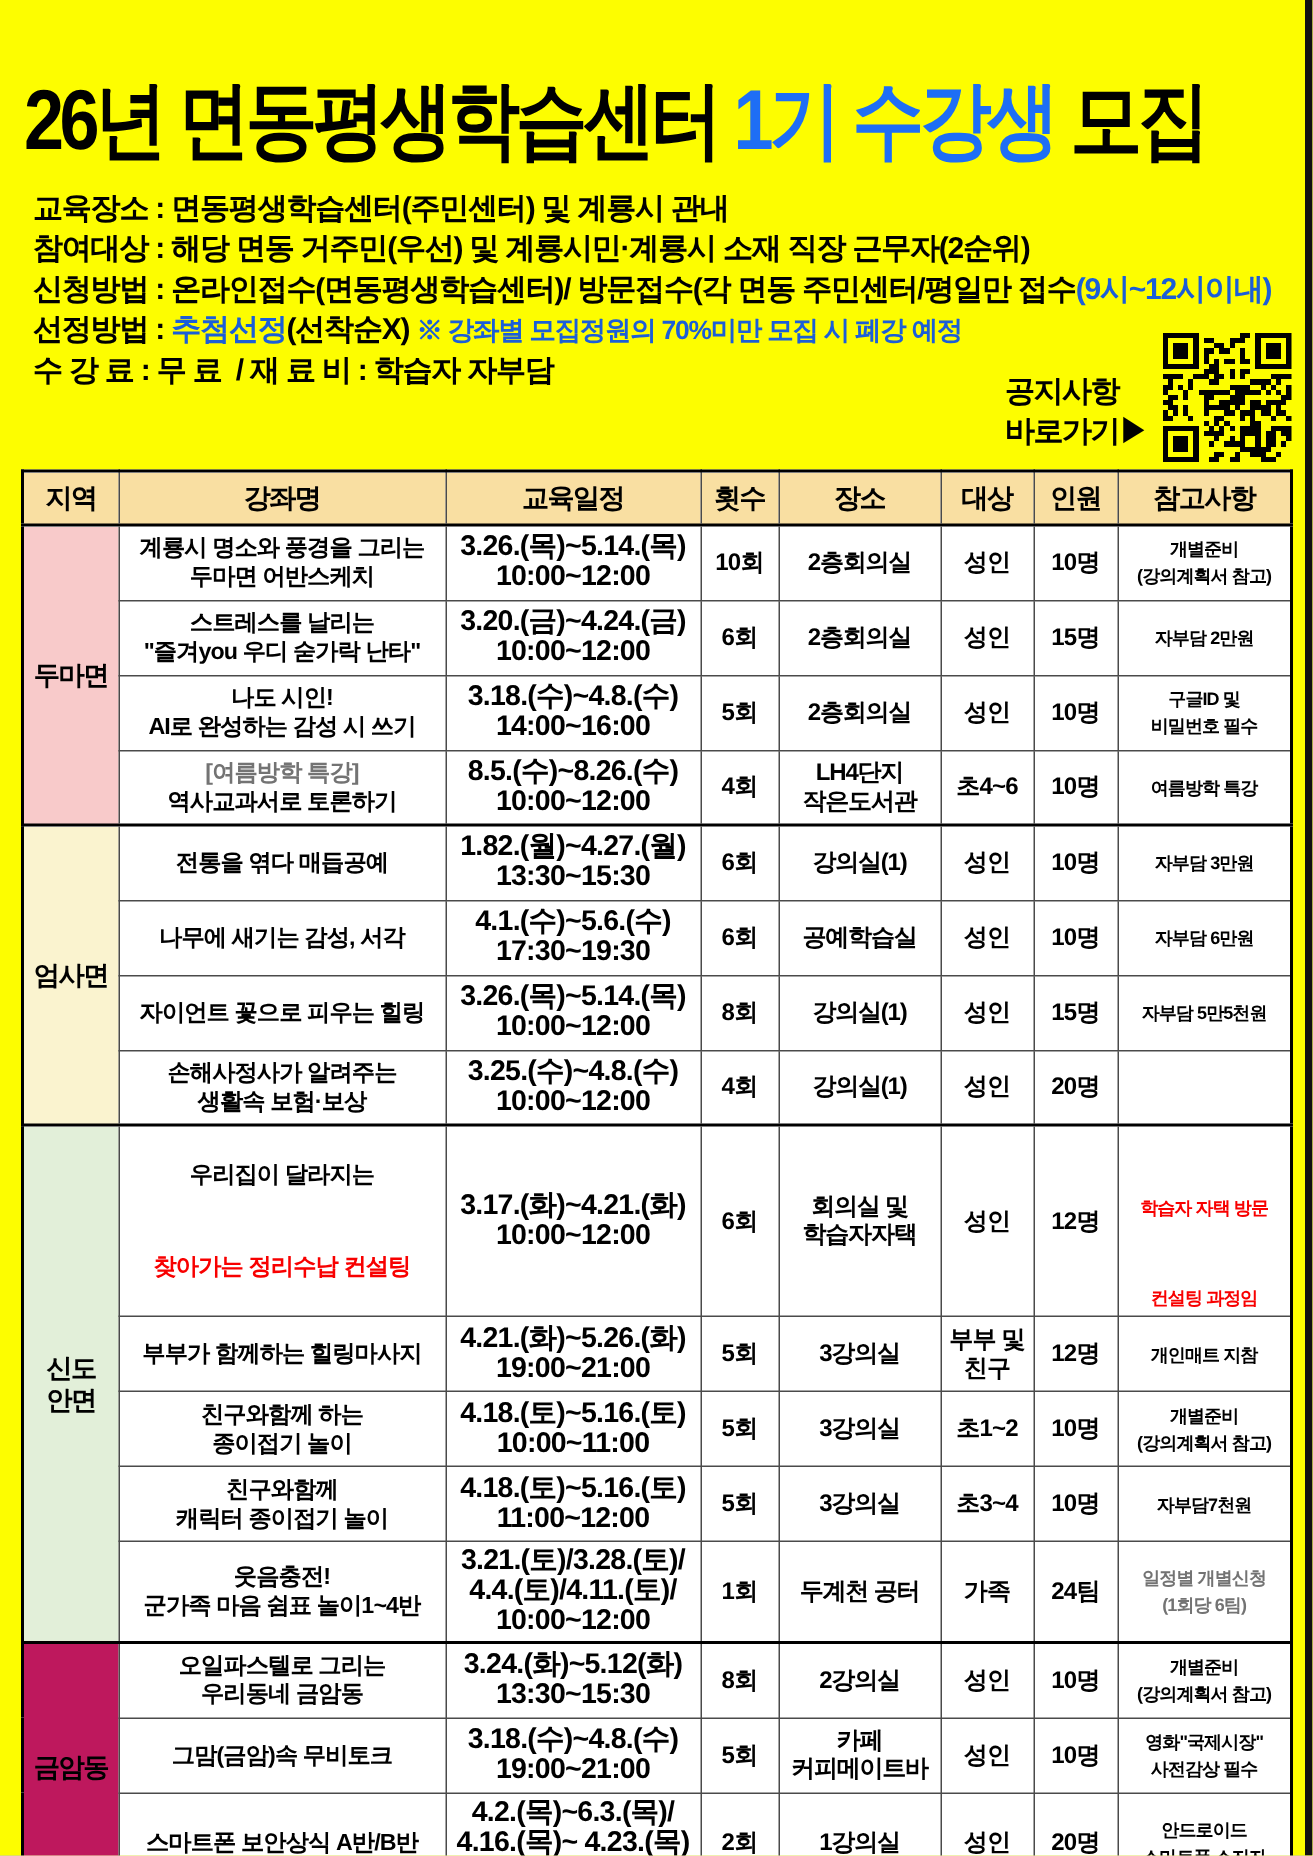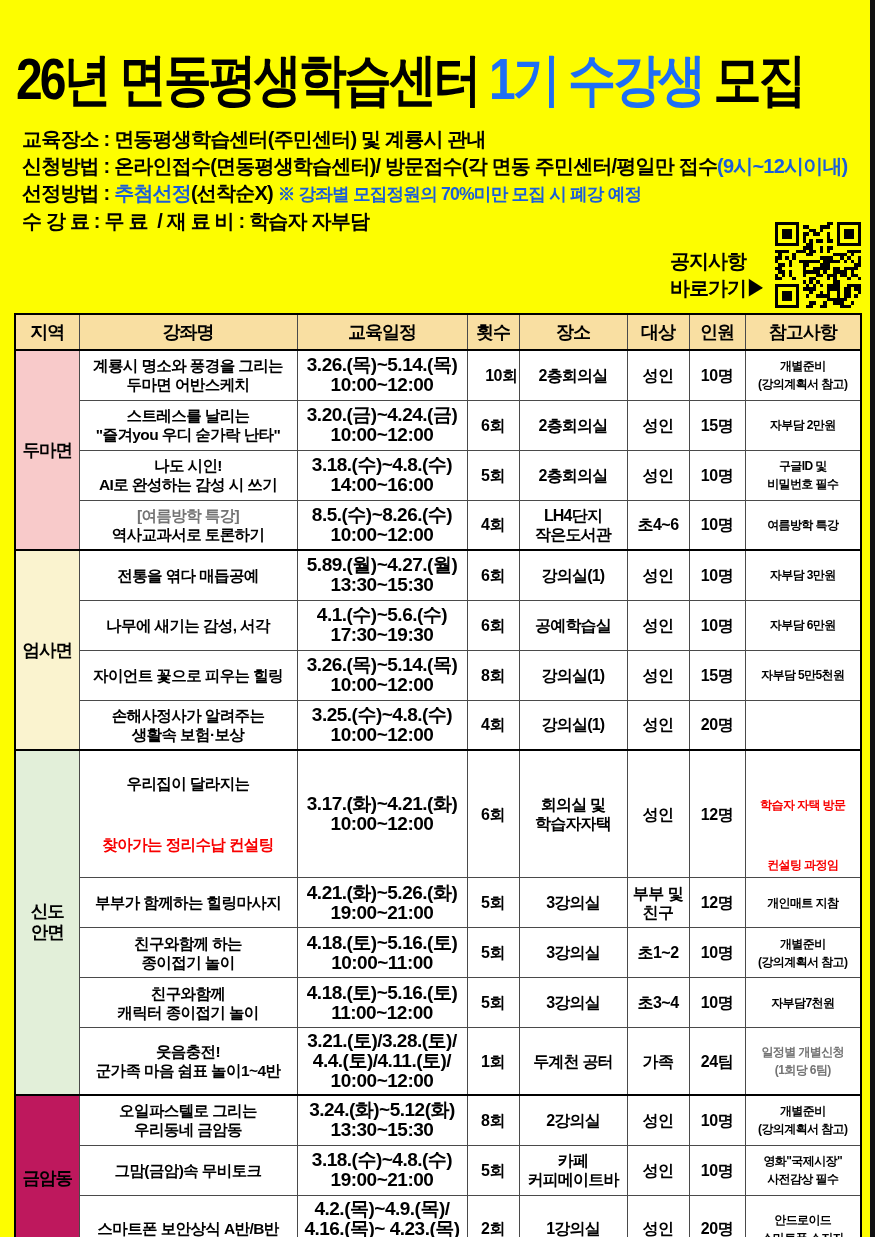--- a/index.html
+++ b/index.html
@@ -61,20 +61,21 @@
 </style>
 </head>
 <body>
 
 <div class="poster">
 
   <div class="title"><span>26년 면동평생학습센터 </span><span class="blue">1기 수강생</span><span> 모집</span></div>
 
   <div class="info" id="info-block">
       <div class="info-line"><span>교육장소 : 면동평생학습센터(주민센터) 및 계룡시 관내</span></div>
+      <div class="info-line"><span>참여대상 : 해당 면동 거주민(우선) 및 계룡시민·계룡시 소재 직장 근무자(2순위)</span></div>
       <div class="info-line"><span>신청방법 : 온라인접수(면동평생학습센터)/ 방문접수(각 면동 주민센터/평일만 접수</span><span class="blue">(9시~12시이내)</span></div>
       <div class="info-line"><span>선정방법 : </span><span class="blue">추첨선정</span><span>(선착순X) </span><span class="blue note-small">※ 강좌별 모집정원의 70%미만 모집 시 폐강 예정</span></div>
       <div class="info-line"><span>수 강 료 : 무 료  / 재 료 비 : 학습자 자부담</span></div>
     </div>
 
   <div class="qr-wrap">
     <div class="notice">
       <div>공지사항</div>
       <div>바로가기▶</div>
     </div>
@@ -327,21 +328,21 @@
             <div>두마면</div>
           </td>
           <td class="c-title" style="border-top: 2px solid rgb(0, 0, 0);">
             <div>계룡시 명소와 풍경을 그리는</div>
             <div>두마면 어반스케치</div>
           </td>
           <td class="c-sched" style="border-top: 2px solid rgb(0, 0, 0);">
             <div>3.26.(목)~5.14.(목)</div>
             <div>10:00~12:00</div>
           </td>
-          <td class="c-count" style="border-top: 2px solid rgb(0, 0, 0); text-align: right;">10회</td>
+          <td class="c-count" style="border-top: 2px solid rgb(0, 0, 0);">10회</td>
           <td class="c-place" style="border-top: 2px solid rgb(0, 0, 0);">
             <div>2층회의실</div>
           </td>
           <td class="c-target" style="border-top: 2px solid rgb(0, 0, 0);">
             <div>성인</div>
           </td>
           <td class="c-cap" style="border-top: 2px solid rgb(0, 0, 0);">10명</td>
           <td class="c-note" style="border-top: 2px solid rgb(0, 0, 0);">
             <div>개별준비</div>
             <div>(강의계획서 참고)</div>
@@ -413,21 +414,21 @@
           </td>
         </tr>
         <tr>
           <td class="region" rowspan="4" style="background: rgb(250, 243, 207); border-top: 2px solid rgb(0, 0, 0);">
             <div>엄사면</div>
           </td>
           <td class="c-title" style="border-top: 2px solid rgb(0, 0, 0);">
             <div>전통을 엮다 매듭공예</div>
           </td>
           <td class="c-sched" style="border-top: 2px solid rgb(0, 0, 0);">
-            <div>5.89.(월)~4.27.(월)</div>
+            <div>1.82.(월)~4.27.(월)</div>
             <div>13:30~15:30</div>
           </td>
           <td class="c-count" style="border-top: 2px solid rgb(0, 0, 0);">6회</td>
           <td class="c-place" style="border-top: 2px solid rgb(0, 0, 0);">
             <div>강의실(1)</div>
           </td>
           <td class="c-target" style="border-top: 2px solid rgb(0, 0, 0);">
             <div>성인</div>
           </td>
           <td class="c-cap" style="border-top: 2px solid rgb(0, 0, 0);">10명</td>
@@ -488,21 +489,21 @@
           <td class="c-place">
             <div>강의실(1)</div>
           </td>
           <td class="c-target">
             <div>성인</div>
           </td>
           <td class="c-cap">20명</td>
           <td class="c-note"></td>
         </tr>
         <tr>
-          <td class="region" rowspan="5" style="background: rgb(226, 239, 217); border-top: 2px solid rgb(0, 0, 0); font-family: Liberation Mono, monospace;">
+          <td class="region" rowspan="5" style="background: rgb(226, 239, 217); border-top: 2px solid rgb(0, 0, 0);">
             <div>신도</div>
             <div>안면</div>
           </td>
           <td class="c-title" style="border-top: 2px solid rgb(0, 0, 0);">
             <div>우리집이 달라지는</div>
             <div class="red">찾아가는 정리수납 컨설팅</div>
           </td>
           <td class="c-sched" style="border-top: 2px solid rgb(0, 0, 0);">
             <div>3.17.(화)~4.21.(화)</div>
             <div>10:00~12:00</div>
@@ -653,21 +654,21 @@
           <td class="c-note">
             <div>영화"국제시장"</div>
             <div>사전감상 필수</div>
           </td>
         </tr>
         <tr class="tall">
           <td class="c-title">
             <div>스마트폰 보안상식 A반/B반</div>
           </td>
           <td class="c-sched">
-            <div>4.2.(목)~4.9.(목)/</div>
+            <div>4.2.(목)~6.3.(목)/</div>
             <div>4.16.(목)~ 4.23.(목)</div>
             <div>16:00~18:00</div>
           </td>
           <td class="c-count">2회</td>
           <td class="c-place">
             <div>1강의실</div>
           </td>
           <td class="c-target">
             <div>성인</div>
           </td>

